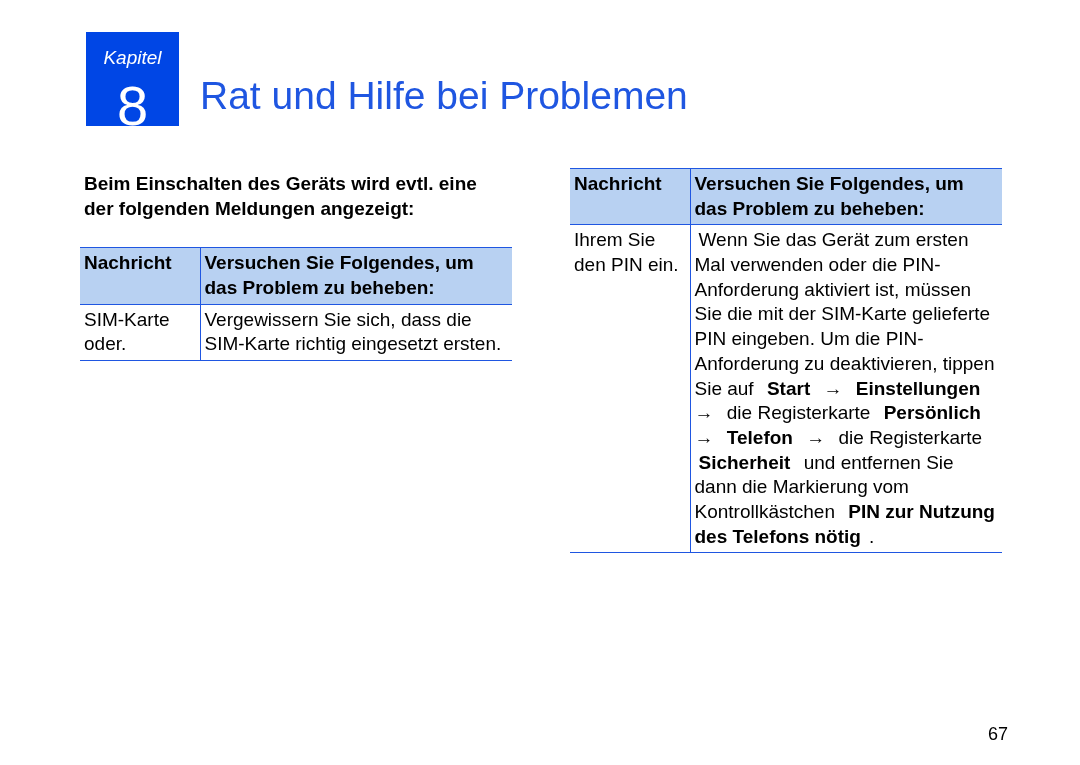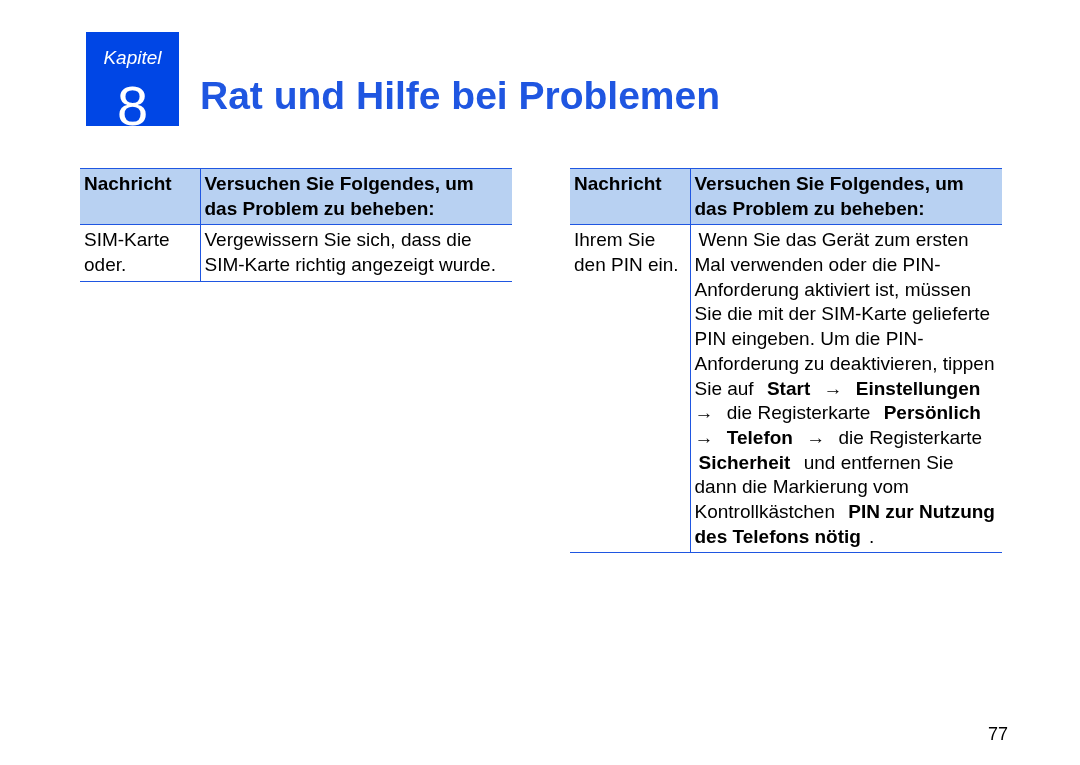--- a/index.html
+++ b/index.html
@@ -34,21 +34,21 @@
     .chapter-number {
       font-size: 56px;
       line-height: 1.05;
       font-family: Verdana, sans-serif;
     }
     .chapter-title {
       position: absolute;
       left: 192px;
       top: 66px;
       font-size: 39px;
-      font-weight: bold;
+      font-weight: normal;
       color: #1f56e1;
     }
     .col {
       position: absolute;
       width: 440px;
     }
     .col-left {
       left: 72px;
       top: 160px;
     }
@@ -103,31 +103,32 @@
 <body>
 
 <div class="chapter-block">
   <div class="chapter-label">Kapitel</div>
   <div class="chapter-number">8</div>
 </div>
 
 <div class="chapter-title">Rat und Hilfe bei Problemen</div>
 
 <div class="col col-left">
+  <p class="section-heading">Beim Einschalten des Geräts wird evtl. eine der folgenden Meldungen angezeigt:</p>
   <table>
     <thead>
       <tr>
         <th>Nachricht</th>
         <th>Versuchen Sie Folgendes, um das Problem zu beheben:</th>
       </tr>
     </thead>
     <tbody>
       <tr>
         <td>SIM-Karte oder.</td>
-        <td>Vergewissern Sie sich, dass die SIM-Karte richtig angezeigt wurde.</td>
+        <td>Vergewissern Sie sich, dass die SIM-Karte richtig eingesetzt ersten.</td>
       </tr>
     </tbody>
   </table>
 </div>
 
 <div class="col col-right">
   <table>
     <thead>
       <tr>
         <th>Nachricht</th>
@@ -138,13 +139,13 @@
       <tr>
         <td>Ihrem Sie den PIN ein.</td>
         <td class="solution-cell">
           <span>Wenn Sie das Gerät zum ersten Mal verwenden oder die PIN-Anforderung aktiviert ist, müssen Sie die mit der SIM-Karte gelieferte PIN eingeben. Um die PIN-Anforderung zu deaktivieren, tippen Sie auf </span><b>Start</b><span> → </span><b>Einstellungen</b><span> → </span><span>die Registerkarte </span><b>Persönlich</b><span> → </span><b>Telefon</b><span> → </span><span>die Registerkarte </span><b>Sicherheit</b><span> und entfernen Sie dann die Markierung vom Kontrollkästchen </span><b>PIN zur Nutzung des Telefons nötig</b><span>.</span>
         </td>
       </tr>
     </tbody>
   </table>
 </div>
 
-<div class="page-number">77</div>
+<div class="page-number">67</div>
 
 </body></html>

